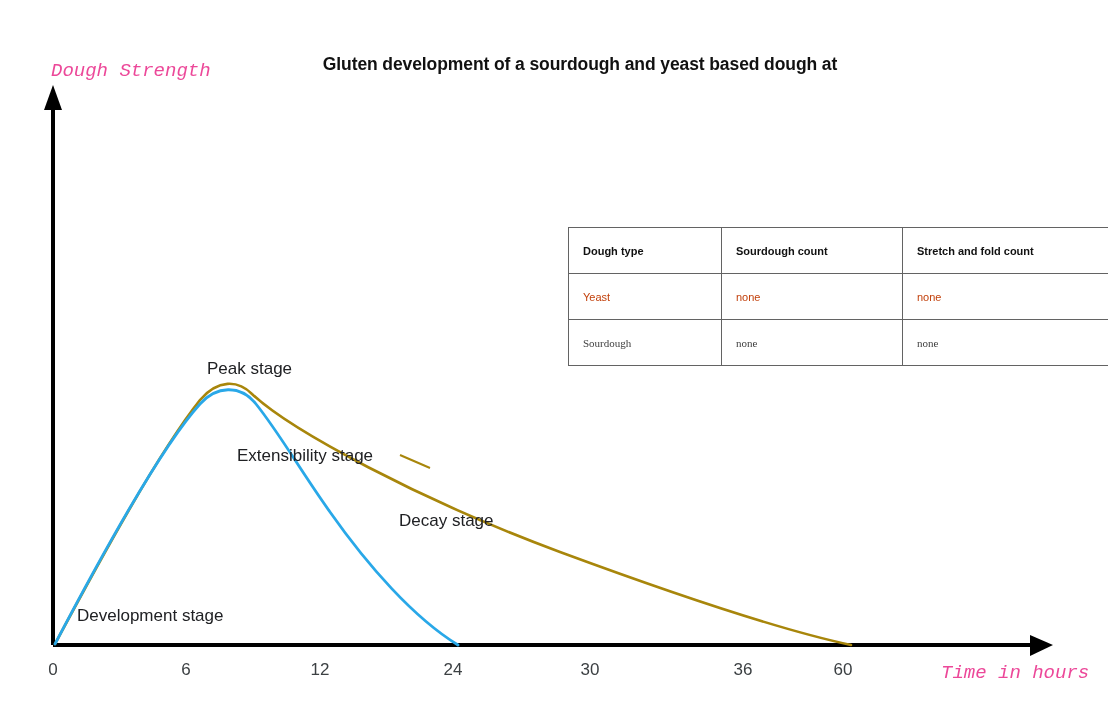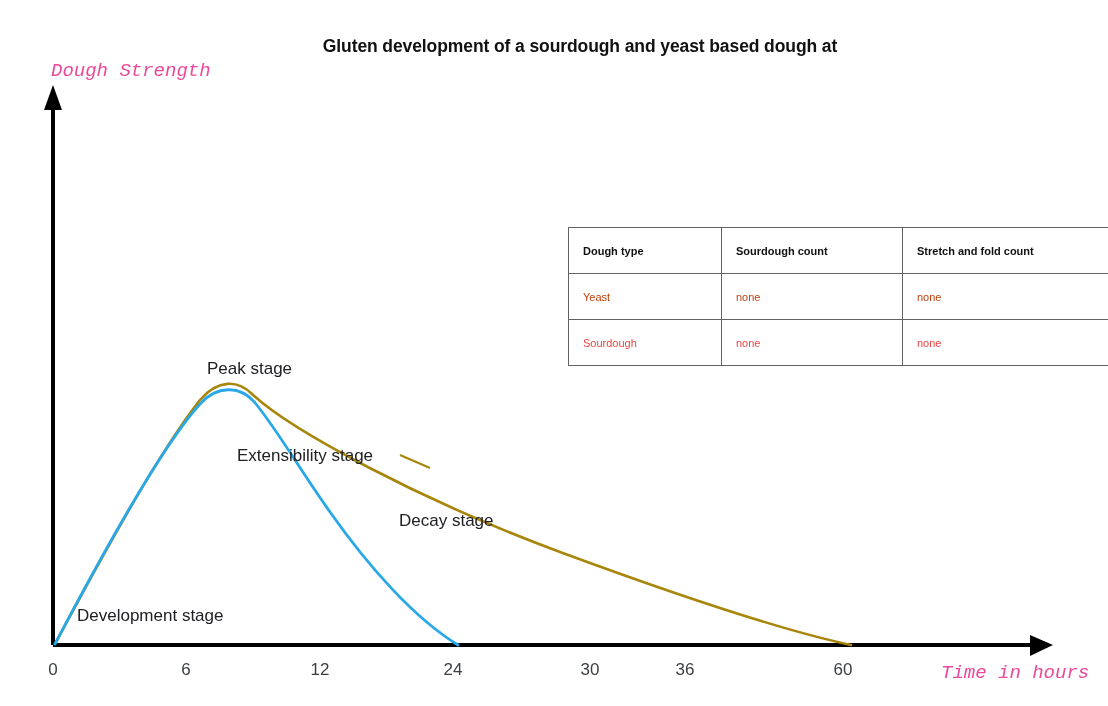--- a/index.html
+++ b/index.html
@@ -14,21 +14,21 @@
   #stage {
     position: relative;
     width: 1108px;
     height: 706px;
     background: #ffffff;
     overflow: hidden;
   }
   .chart-title {
     position: absolute;
     left: 254px;
-    top: 34px;
+    top: 52px;
     width: 652px;
     text-align: center;
     font-size: 17.5px;
     font-weight: bold;
     line-height: 1.38;
     color: #111111;
     letter-spacing: -0.1px;
   }
   svg.plot {
     position: absolute;
@@ -85,21 +85,21 @@
     vertical-align: middle;
   }
   .data-table th {
     font-weight: bold;
     color: #111111;
   }
   .col-a { width: 124px; }
   .col-b { width: 152px; }
   .col-c { width: 186px; }
   .row-yeast td { color: #c2410c; margin-left: 20px; }
-  .row-sourdough td { color: #ef4444; }
+  .row-sourdough td { color: #404040; font-family: Liberation Serif, serif; }
 </style>
 </head>
 <body>
 
 <div id="stage">
 
   <div class="chart-title">
     <div>Gluten development of a sourdough and yeast based dough at</div>
   </div>
 
@@ -127,21 +127,21 @@
   </svg>
 
   <div class="axis-name" id="ylabel">Dough Strength</div>
   <div class="axis-name" id="xlabel">Time in hours</div>
 
   <div class="tick-label" style="left:23px;  top:660px;">0</div>
   <div class="tick-label" style="left:156px; top:660px;">6</div>
   <div class="tick-label" style="left:290px; top:660px;">12</div>
   <div class="tick-label" style="left:423px; top:660px;">24</div>
   <div class="tick-label" style="left:560px; top:660px;">30</div>
-  <div class="tick-label" style="left:655px; top:660px;">36</div>
+  <div class="tick-label" style="left:713px; top:660px;">36</div>
   <div class="tick-label" style="left:813px; top:660px;">60</div>
 
   <div class="stage-label" id="lbl-development">Development stage</div>
   <div class="stage-label" id="lbl-peak">Peak stage</div>
   <div class="stage-label" id="lbl-extensibility">Extensibility stage</div>
   <div class="stage-label" id="lbl-decay">Decay stage</div>
 
   <table class="data-table">
     <thead>
       <tr>

